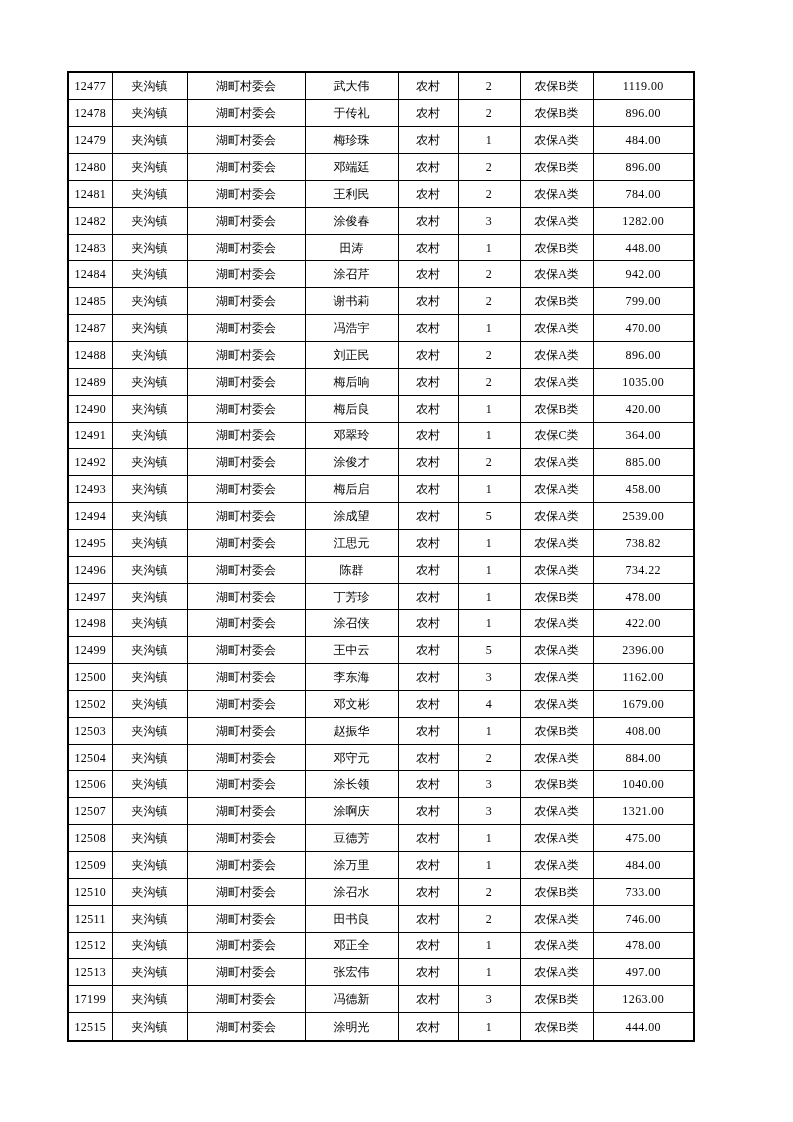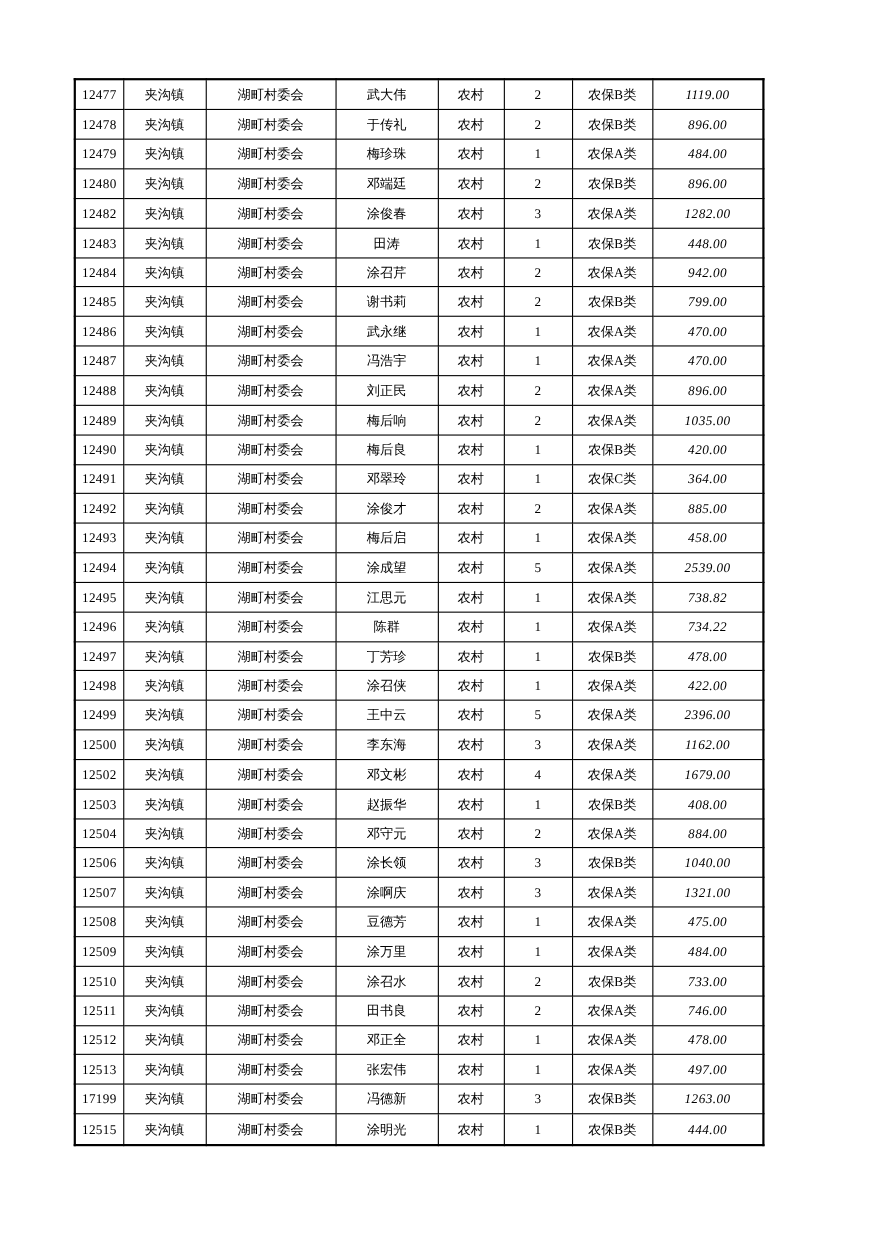--- a/index.html
+++ b/index.html
@@ -33,21 +33,20 @@
     text-align: center;
     vertical-align: middle;
     padding: 0;
     white-space: nowrap;
     overflow: hidden;
   }
   td.cell-amount {
     text-align: right;
     padding-right: 16px;
     letter-spacing: 0.4px;
-    font-style: italic;
   }
   td.cell-id, td.cell-count {
     letter-spacing: 0.3px;
   }
 </style>
 </head>
 <body>
 
 <div class="page">
   <table class="grid">
@@ -96,20 +95,30 @@
           <td class="cell-id">12480</td>
           <td class="cell-town">夹沟镇</td>
           <td class="cell-village">湖町村委会</td>
           <td class="cell-name">邓端廷</td>
           <td class="cell-type">农村</td>
           <td class="cell-count">2</td>
           <td class="cell-category">农保B类</td>
           <td class="cell-amount">896.00</td>
         </tr>
         <tr>
+          <td class="cell-id">12481</td>
+          <td class="cell-town">夹沟镇</td>
+          <td class="cell-village">湖町村委会</td>
+          <td class="cell-name">王利民</td>
+          <td class="cell-type">农村</td>
+          <td class="cell-count">2</td>
+          <td class="cell-category">农保A类</td>
+          <td class="cell-amount">784.00</td>
+        </tr>
+        <tr>
           <td class="cell-id">12482</td>
           <td class="cell-town">夹沟镇</td>
           <td class="cell-village">湖町村委会</td>
           <td class="cell-name">涂俊春</td>
           <td class="cell-type">农村</td>
           <td class="cell-count">3</td>
           <td class="cell-category">农保A类</td>
           <td class="cell-amount">1282.00</td>
         </tr>
         <tr>
@@ -134,30 +143,20 @@
         </tr>
         <tr>
           <td class="cell-id">12485</td>
           <td class="cell-town">夹沟镇</td>
           <td class="cell-village">湖町村委会</td>
           <td class="cell-name">谢书莉</td>
           <td class="cell-type">农村</td>
           <td class="cell-count">2</td>
           <td class="cell-category">农保B类</td>
           <td class="cell-amount">799.00</td>
-        </tr>
-        <tr>
-          <td class="cell-id">12486</td>
-          <td class="cell-town">夹沟镇</td>
-          <td class="cell-village">湖町村委会</td>
-          <td class="cell-name">武永继</td>
-          <td class="cell-type">农村</td>
-          <td class="cell-count">1</td>
-          <td class="cell-category">农保A类</td>
-          <td class="cell-amount">470.00</td>
         </tr>
         <tr>
           <td class="cell-id">12487</td>
           <td class="cell-town">夹沟镇</td>
           <td class="cell-village">湖町村委会</td>
           <td class="cell-name">冯浩宇</td>
           <td class="cell-type">农村</td>
           <td class="cell-count">1</td>
           <td class="cell-category">农保A类</td>
           <td class="cell-amount">470.00</td>

